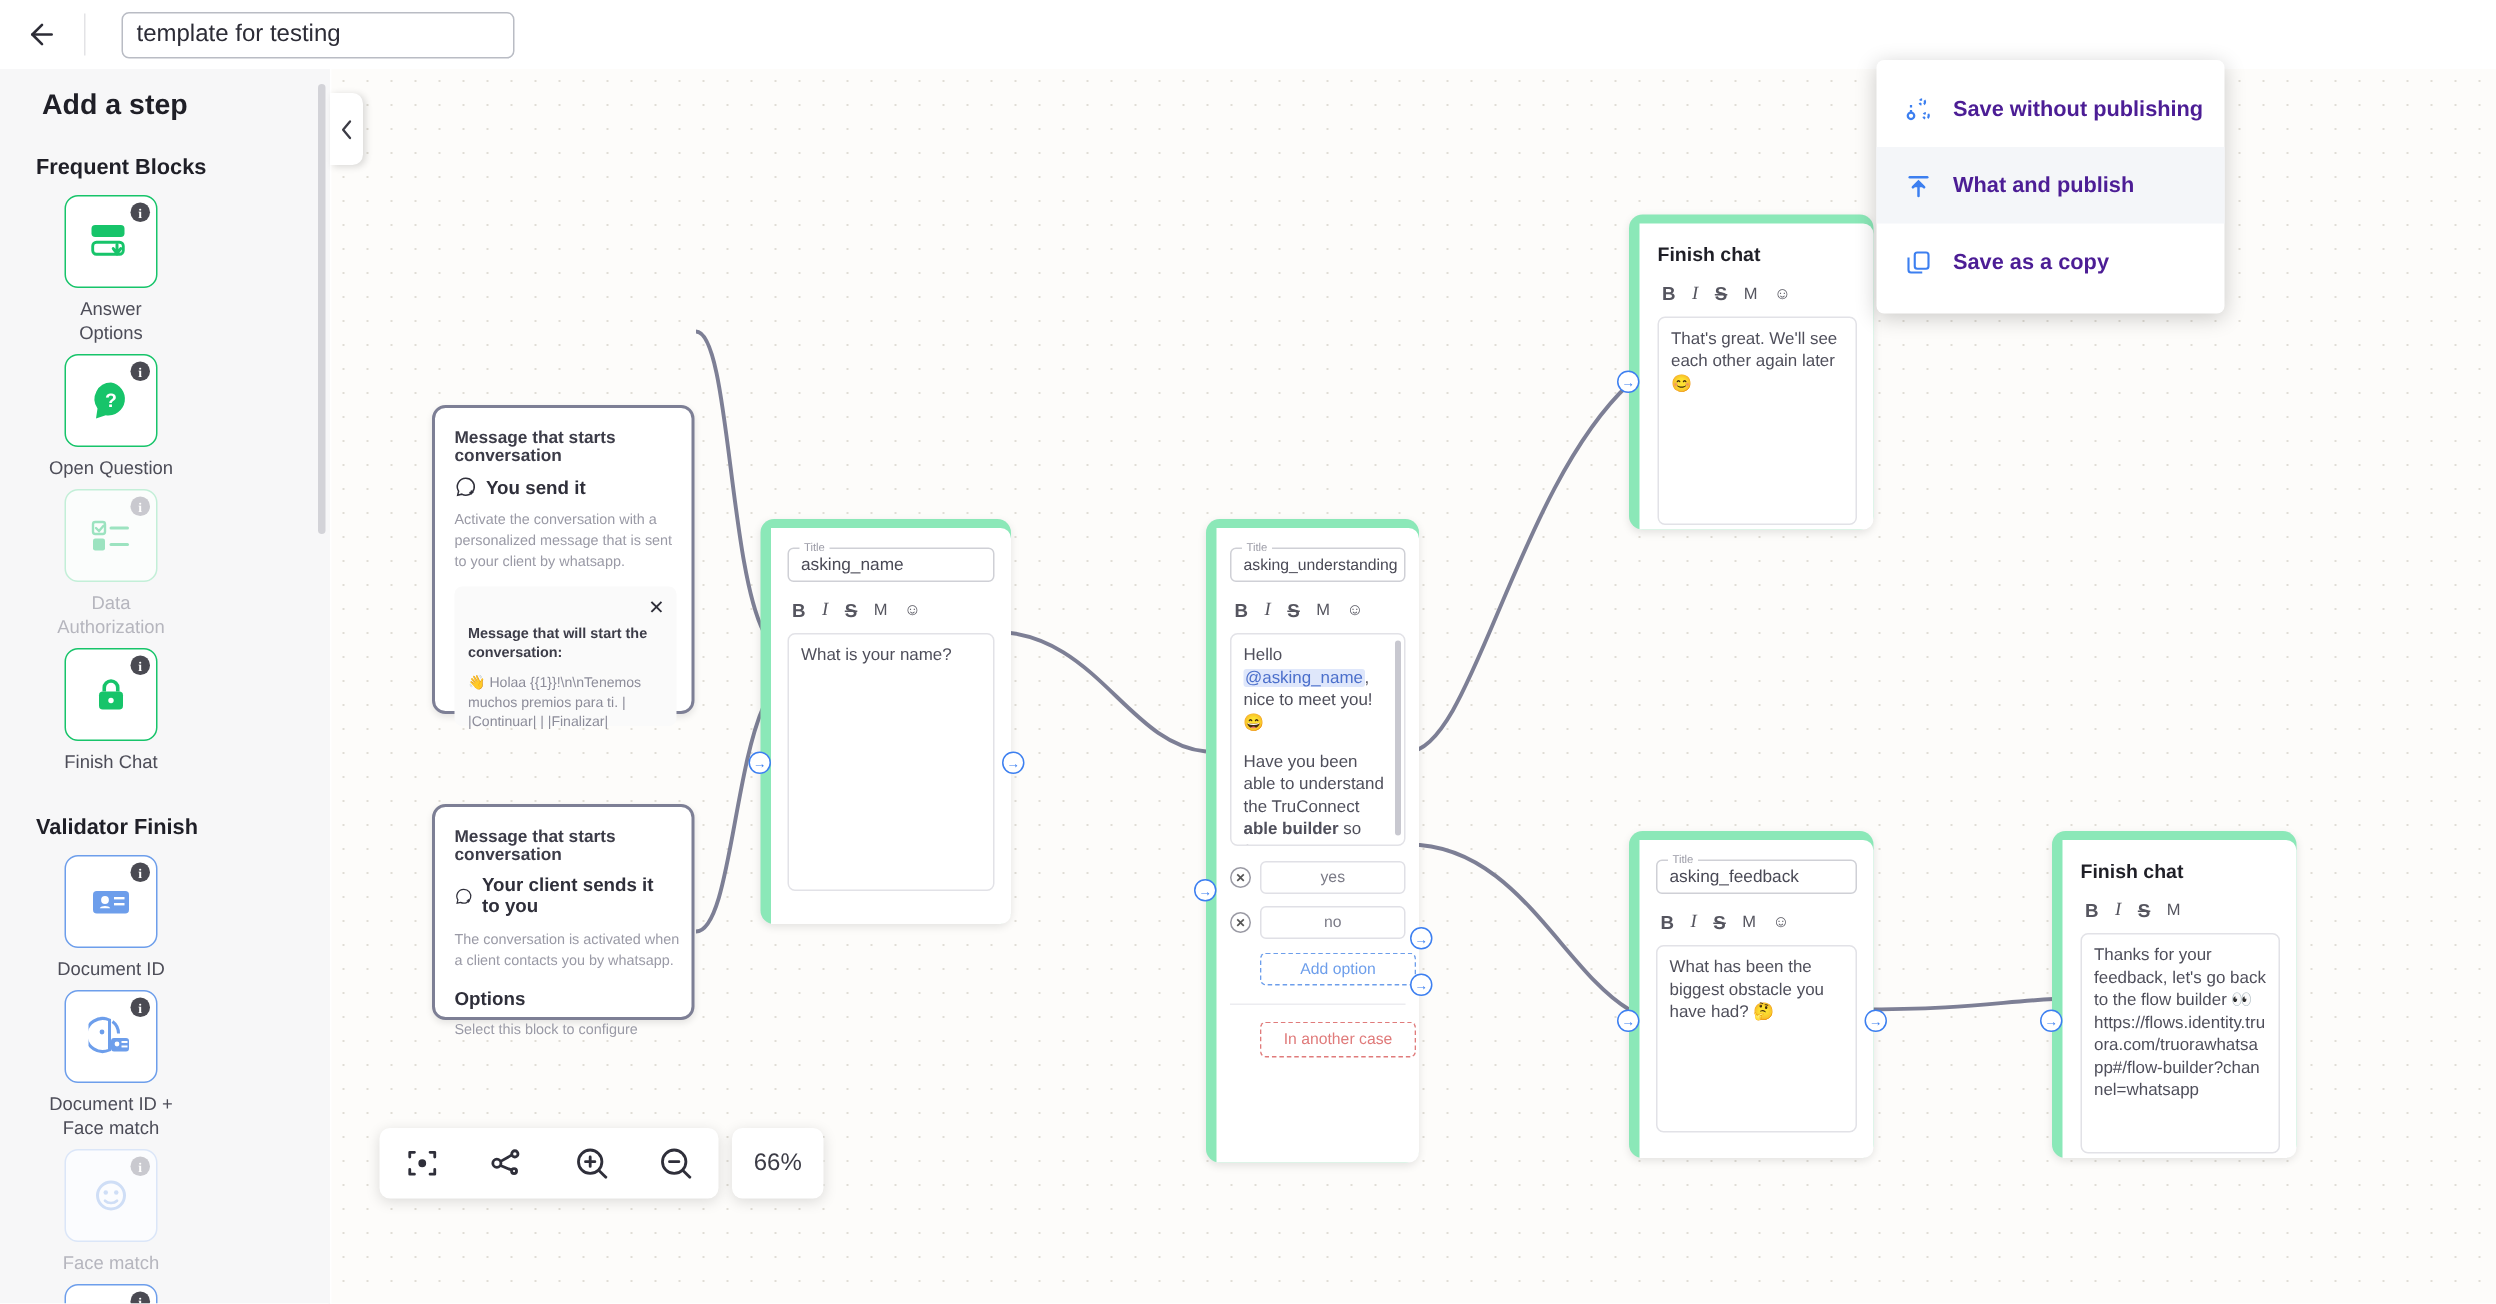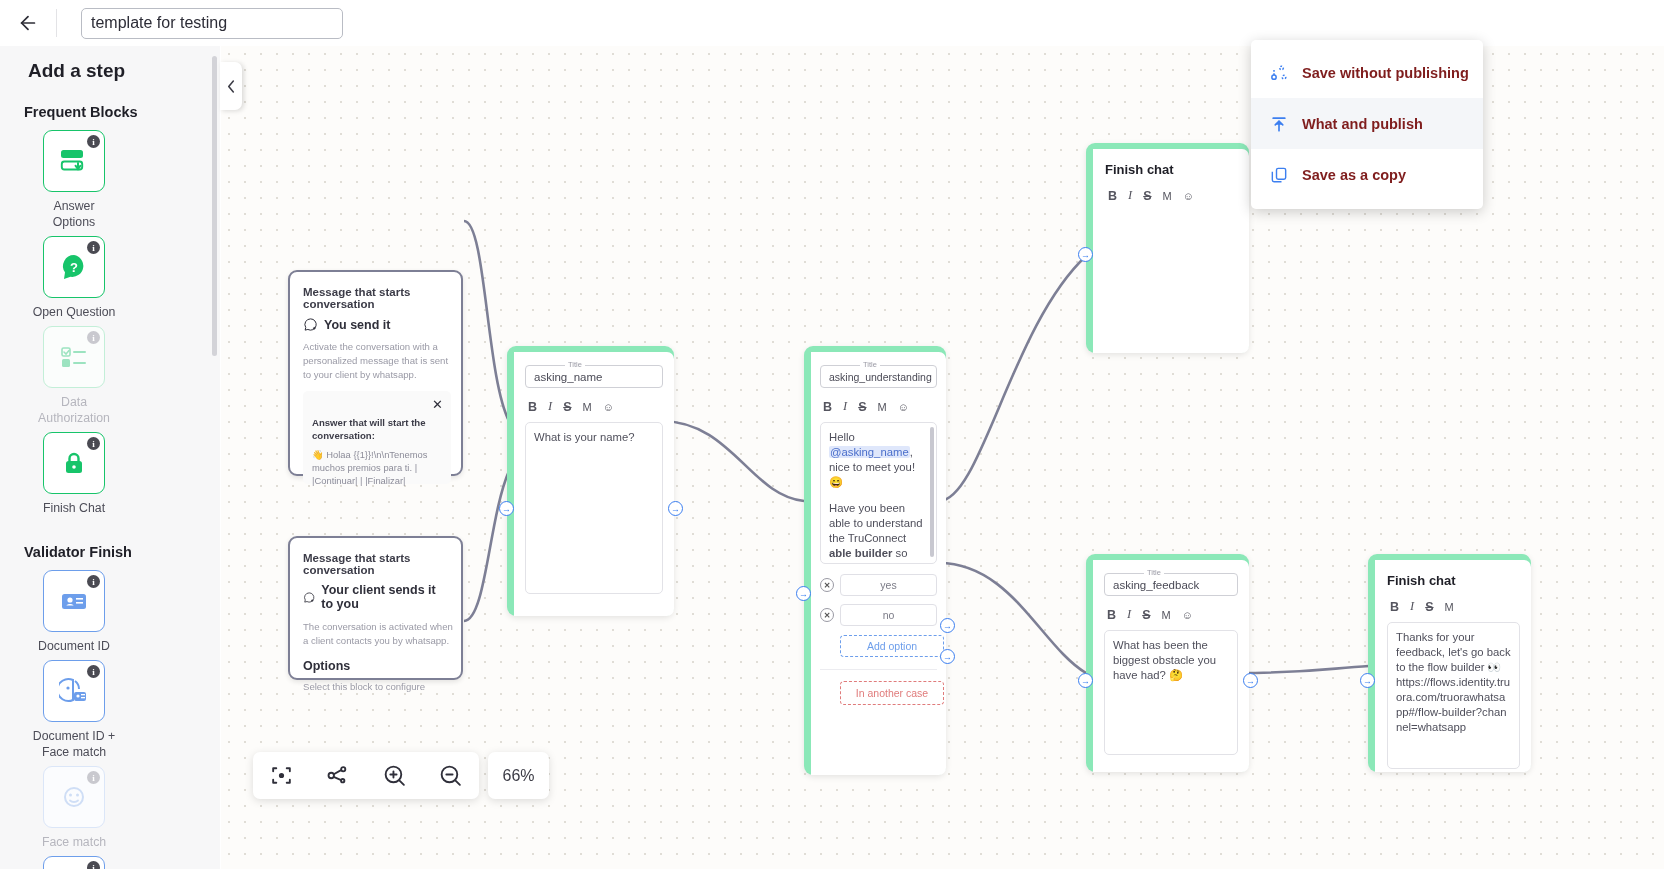--- a/index.html
+++ b/index.html
@@ -66,21 +66,21 @@
 
   
   .dropdown {
     position: absolute; left: 1251px; top: 40px; width: 232px; height: 169px;
     background: #fff; border-radius: 5px;
     box-shadow: 0 3px 14px rgba(0,0,0,.20);
     z-index: 60; padding-top: 7px;
   }
   .dd-item {
     height: 51px; display: flex; align-items: center; gap: 13px; padding-left: 18px;
-    cursor: pointer; color: #7f1d1d; font-size: 14.5px; font-weight: bold;
+    cursor: pointer; color: #4c1d95; font-size: 14.5px; font-weight: bold;
   }
   .dd-item.hl { background: #f4f6f9; }
 
   
   .sidebar {
     position: absolute; top: 46px; left: 0; width: 220px; height: 823px;
     background: #f7f7f8; overflow: hidden; z-index: 20;
   }
   .sb-title { font-size: 19px; font-weight: bold; color: #1f1f27; padding: 14px 0 0 28px; }
   .sb-section { font-size: 14.5px; font-weight: bold; color: #1f1f27; padding: 22px 0 0 24px; }
@@ -148,21 +148,21 @@
   .msg-card-h { font-size: 9.6px; font-weight: bold; color: #3c3c48; line-height: 13px; }
   .msg-card-t { font-size: 9.4px; color: #8c8c99; line-height: 13px; }
   .xclose { position: absolute; cursor: pointer; color: #2f2f3a; font-size: 13px; }
 
   .title-field {
     position: relative; border: 1px solid #cfd0d6; border-radius: 4px;
     height: 23px; background: #fff;
   }
   .title-legend {
     position: absolute; top: -6px; left: 7px; background: #fff; padding: 0 3px;
-    font-size: 7.5px; color: #9b9ba6; margin-left: 32px;
+    font-size: 7.5px; color: #9b9ba6;
   }
   .title-val { font-size: 11.5px; color: #4a4a56; padding: 5px 0 0 8px; }
 
   .rtbar { display: flex; align-items: center; gap: 11px; padding-left: 3px; }
   .rtbar span { font-size: 12.5px; color: #55555f; }
   .rtbar .b { font-weight: bold; }
   .rtbar .i { font-style: italic; font-family: "Liberation Serif", serif; }
   .rtbar .s { font-weight: bold; text-decoration: line-through; }
   .rtbar .m { font-size: 11px; }
 
@@ -443,21 +443,21 @@
           <svg width="15" height="15" viewBox="0 0 24 24" fill="none" stroke="#2f2f3a" stroke-width="1.6">
             <path d="M12 3a9 9 0 00-7.6 13.8L3.4 21l4.4-1.1A9 9 0 1012 3z"></path>
             <path d="M18 16.5v3M16.5 18h3" stroke-linecap="round"></path>
           </svg>
           <div class="msg-sub">You send it</div>
         </div>
         <div class="msg-body" style="margin-top:8px;width:150px;">Activate the conversation with a personalized message that is sent to your client by whatsapp.</div>
       </div>
       <div class="msg-card" style="margin:9px 10px 0 13px; height:93px; padding:8px 10px 0 9px;">
         <div class="xclose" style="top:6px; right:8px;">✕</div>
-        <div class="msg-card-h" style="margin-top:17px;width:128px;">Answer that will start the conversation:</div>
+        <div class="msg-card-h" style="margin-top:17px;width:128px;">Message that will start the conversation:</div>
         <div class="msg-card-t" style="margin-top:6px;width:140px;">👋 Holaa {{1}}!\n\nTenemos muchos premios para ti. | |Continuar| | |Finalizar|</div>
       </div>
     </div>
 
     <div class="node node-msg" style="left:67px; top:490px; width:175px; height:144px;">
       <div style="padding:14px 12px 0 13px;">
         <div class="msg-title">Message that starts conversation</div>
         <div style="display:flex;align-items:center;gap:6px;margin-top:7px;">
           <svg width="15" height="15" viewBox="0 0 24 24" fill="none" stroke="#2f2f3a" stroke-width="1.6">
             <path d="M12 3a9 9 0 00-7.6 13.8L3.4 21l4.4-1.1A9 9 0 1012 3z"></path>
@@ -532,20 +532,23 @@
     <div class="node node-green" style="left:865px; top:97px; width:163px; height:210px;">
       <div class="inner" style="padding:13px 11px 0 12px;">
         <div class="fin-title">Finish chat</div>
         <div class="rtbar" style="margin-top:11px;">
           <span class="b">B</span>
           <span class="i">I</span>
           <span class="s">S</span>
           <span class="m">M</span>
           <span style="font-size:11px;">☺</span>
         </div>
+        <div class="txtarea" style="margin-top:8px; height:139px;">
+          <span>That's great. We'll see each other again later 😊</span>
+        </div>
       </div>
       <div class="port" style="left:-8px; top:104px;">→</div>
     </div>
 
     <div class="node node-green" style="left:865px; top:508px; width:163px; height:218px;">
       <div class="inner" style="padding:13px 11px 0 11px;">
         <div class="title-field">
           <div class="title-legend">Title</div>
           <div class="title-val">asking_feedback</div>
         </div>

